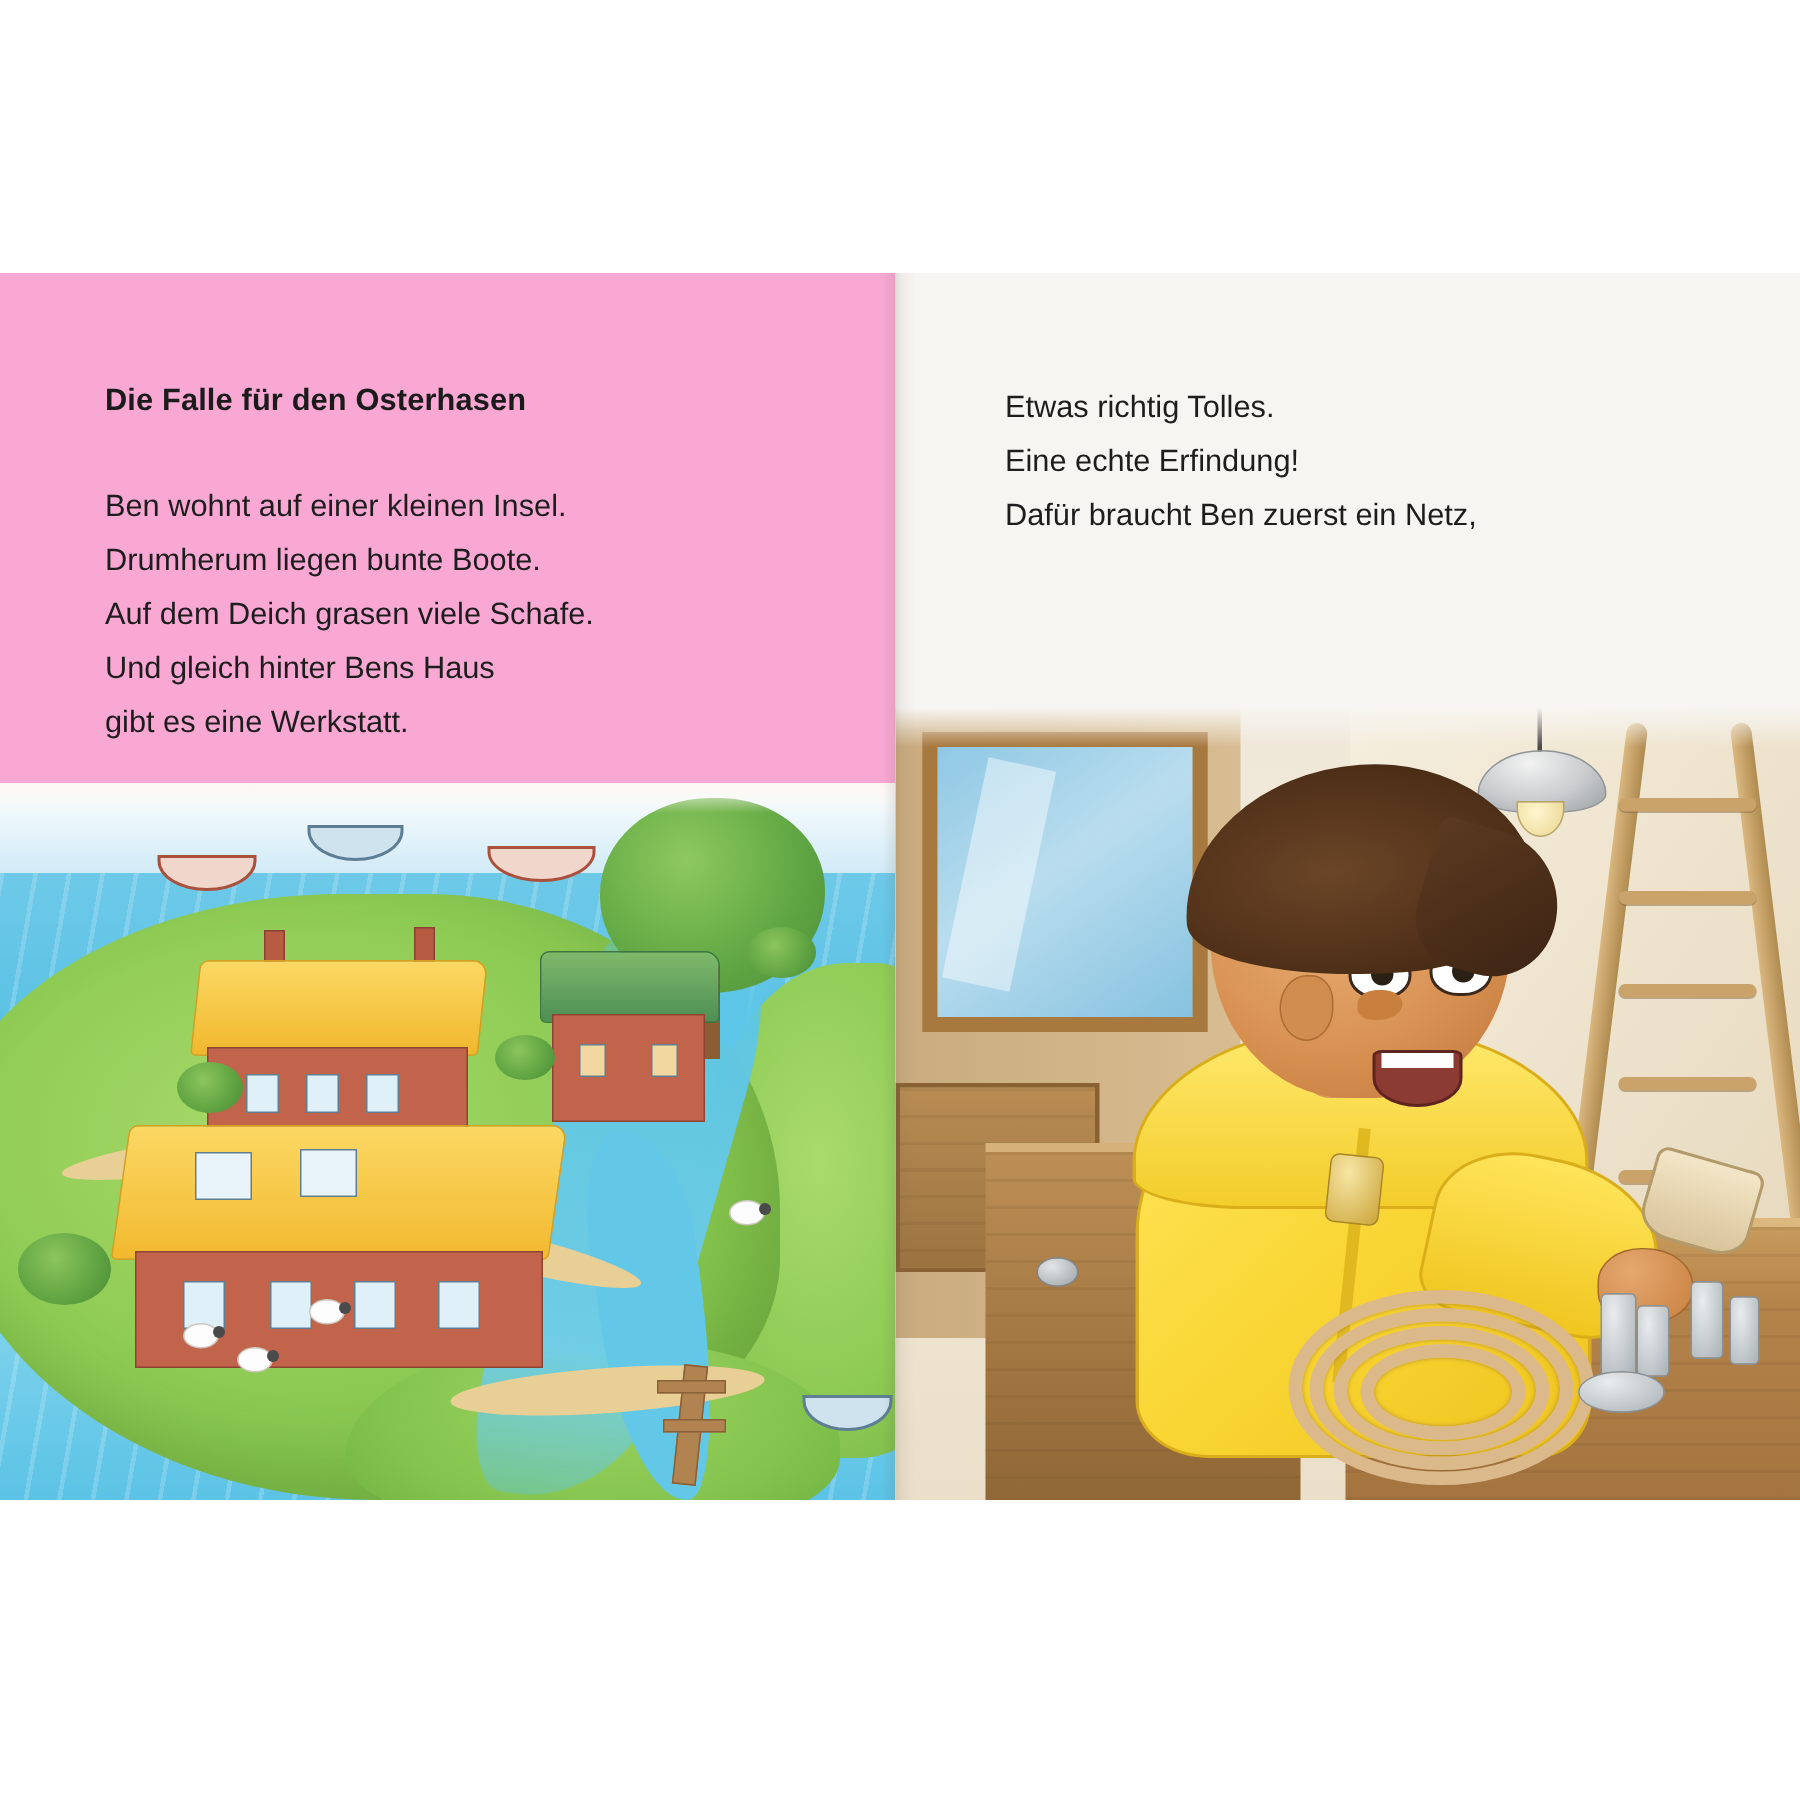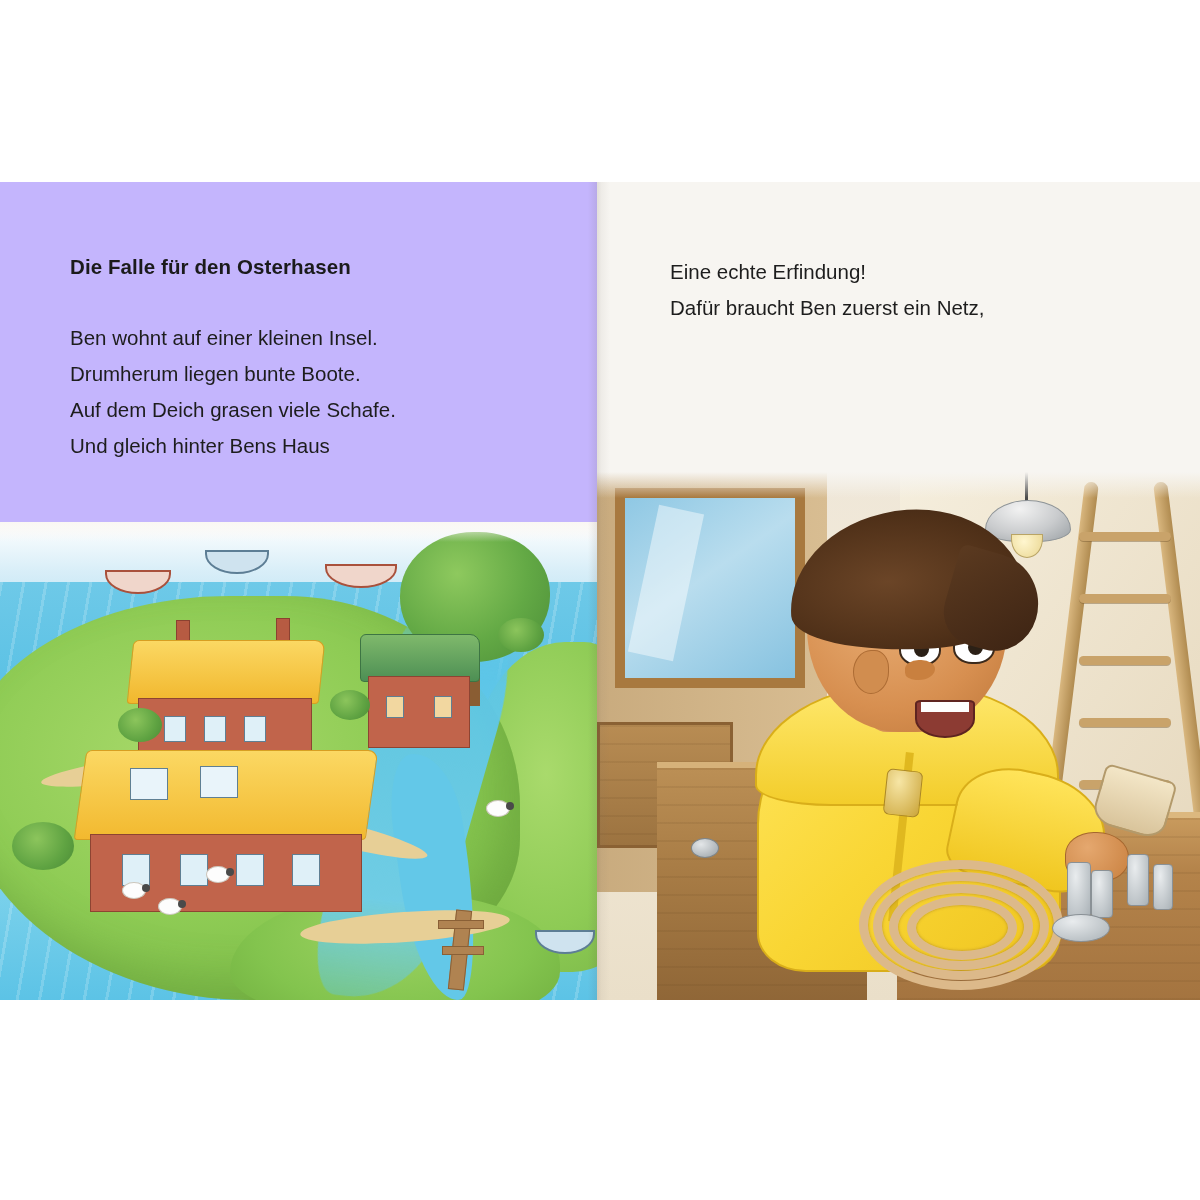--- a/index.html
+++ b/index.html
@@ -36,21 +36,21 @@
 
   .page {
     position: absolute;
     top: 0;
     height: 100%;
     overflow: hidden;
   }
   .page-left {
     left: 0;
     width: 597px;
-    background: #c4b5fd;
+    background: #f9a8d4;
   }
   .page-right {
     left: 597px;
     width: 603px;
     background: #f7f5f1;
   }
   .gutter-shadow {
     position: absolute;
     left: 588px;
     top: 0;
@@ -522,20 +522,21 @@
   <div class="book-block">
 
     <div class="page page-left">
 
       <div class="text-col text-left">
         <div class="story-title">Die Falle für den Osterhasen</div>
         <div class="story-line">Ben wohnt auf einer kleinen Insel.</div>
         <div class="story-line">Drumherum liegen bunte Boote.</div>
         <div class="story-line">Auf dem Deich grasen viele Schafe.</div>
         <div class="story-line">Und gleich hinter Bens Haus</div>
+        <div class="story-line">gibt es eine Werkstatt.</div>
       </div>
 
       <div class="illus illus-left">
         <div class="sky-l"></div>
         <div class="water-l"></div>
 
         <div class="island-right"></div>
         <div class="island-main"></div>
         <div class="island-bottom"></div>
 
@@ -599,20 +600,21 @@
         <div class="sheep" style="left:206px; top:344px;"></div>
         <div class="sheep" style="left:486px; top:278px;"></div>
 
         <div class="illus-overlay-fade-l"></div>
       </div>
     </div>
 
     <div class="page page-right">
 
       <div class="text-col text-right">
+        <div class="story-line">Etwas richtig Tolles.</div>
         <div class="story-line">Eine echte Erfindung!</div>
         <div class="story-line">Dafür braucht Ben zuerst ein Netz,</div>
       </div>
 
       <div class="illus illus-right">
         <div class="room-bg"></div>
         <div class="wall-right"></div>
         <div class="room-wall-left"></div>
 
         <div class="window-frame">

